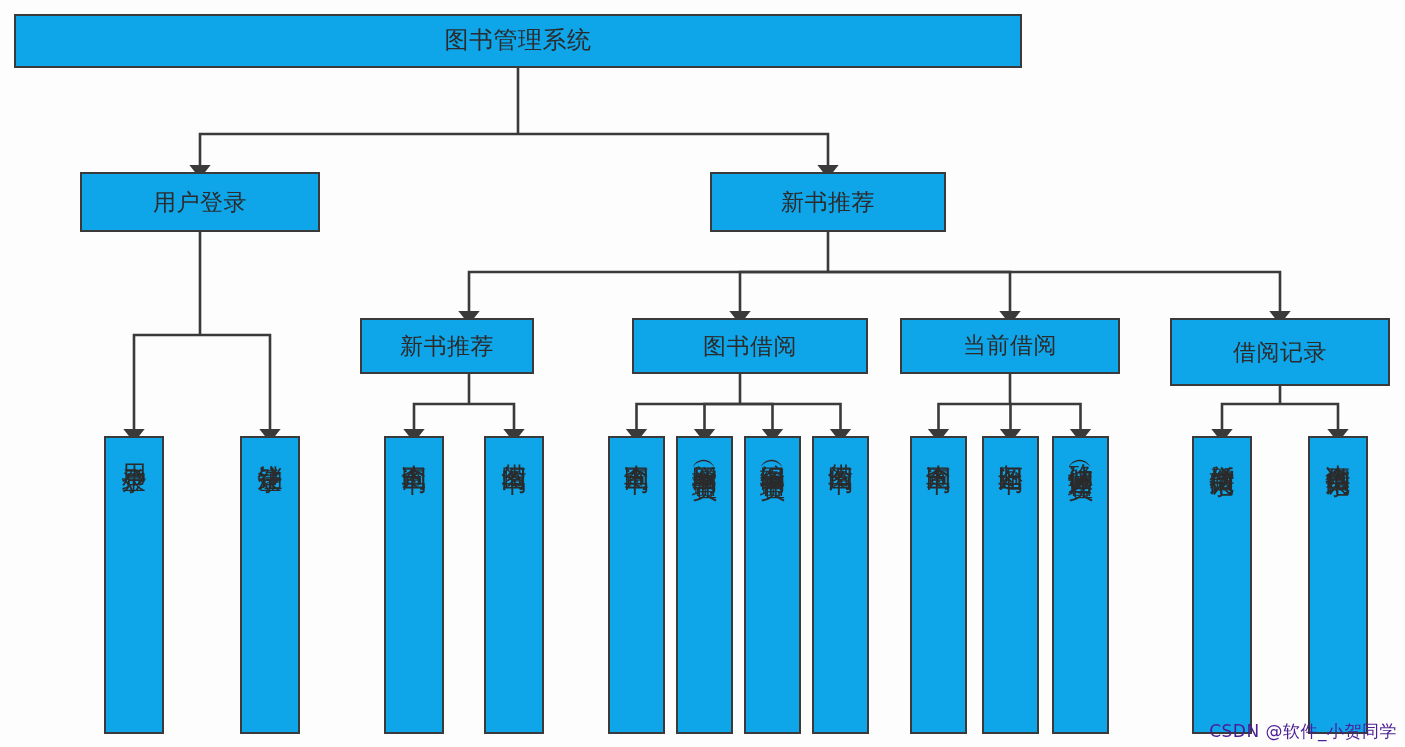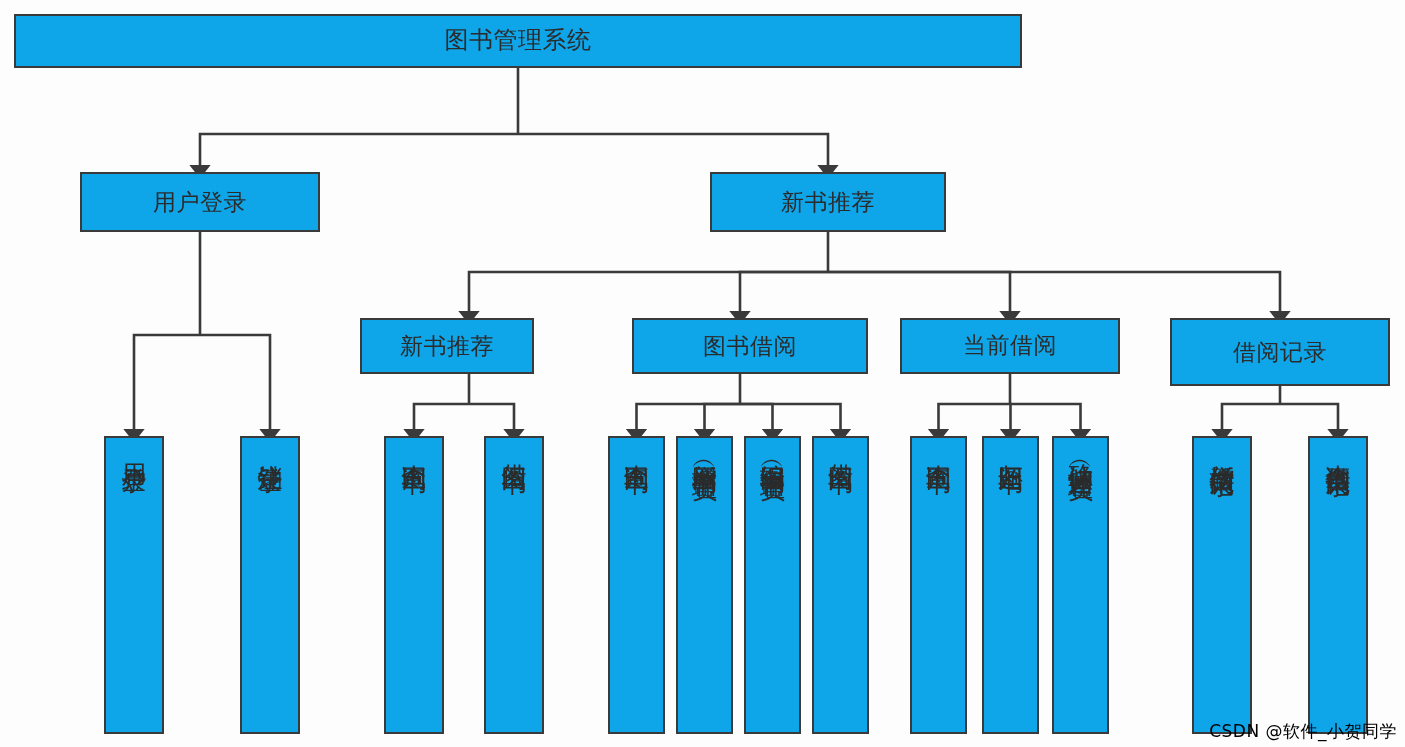--- a/index.html
+++ b/index.html
@@ -62,21 +62,21 @@
     line-height: 1;
     letter-spacing: 2px;
     white-space: nowrap;
     margin: 0 auto;
   }
   .watermark {
     position: absolute;
     right: 8px;
     bottom: 4px;
     font-size: 17px;
-    color: #000000;
+    color: #4c1d95;
     letter-spacing: 0.5px;
     font-family: "DejaVu Sans", "Liberation Sans", sans-serif;
     user-select: none;
   }
 </style>
 </head>
 <body>
 
 <div id="canvas">
   <svg id="edges" viewBox="0 0 1405 747" xmlns="http://www.w3.org/2000/svg">

